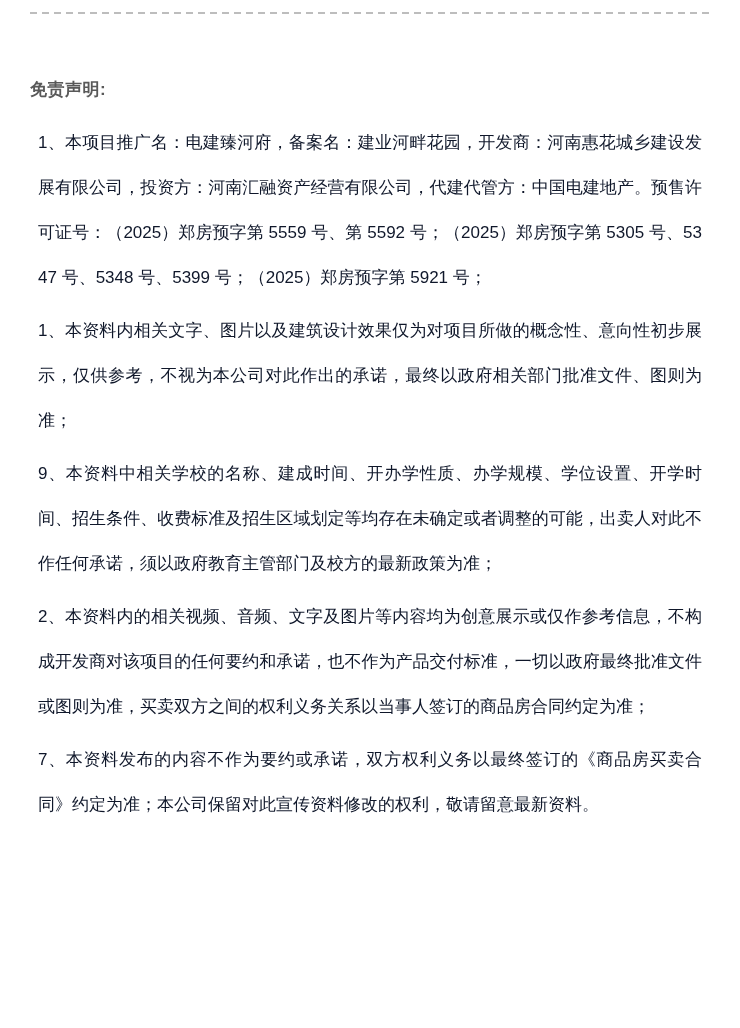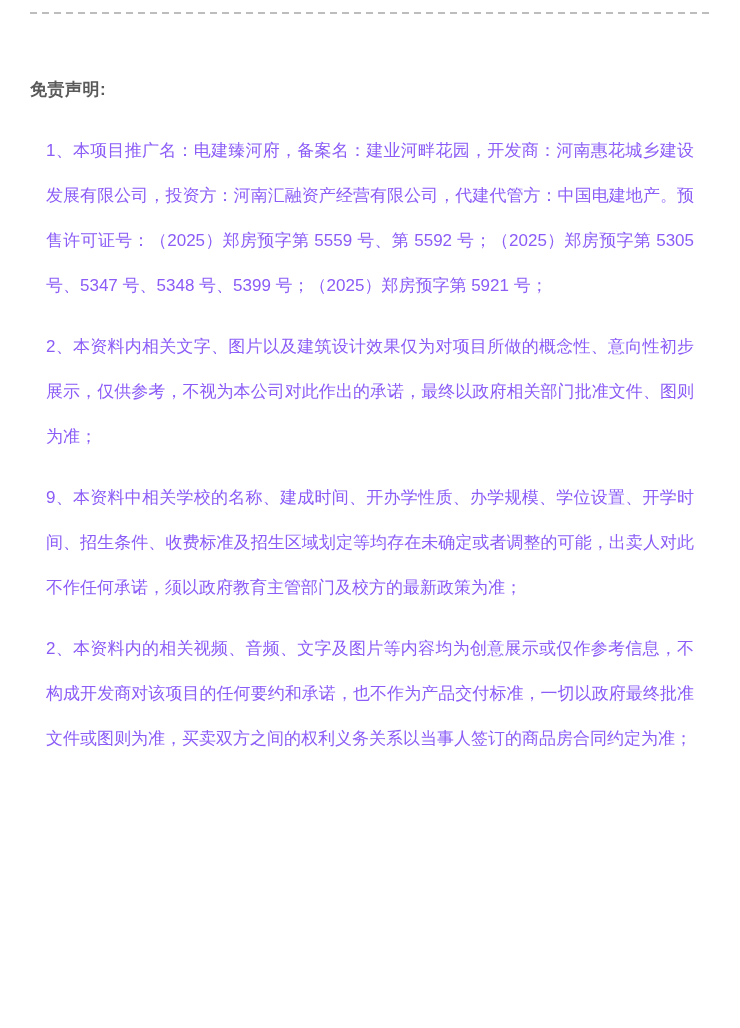--- a/index.html
+++ b/index.html
@@ -31,36 +31,37 @@
   }
   .disclaimer-title {
     margin: 53px 0 0 0;
     font-size: 17px;
     line-height: 45px;
     font-weight: bold;
     color: #595959;
     letter-spacing: 0.5px;
   }
   .disclaimer-body p {
-    margin: 16px;
+    margin: 8px;
     font-size: 17px;
     line-height: 45px;
-    color: #8b5cf6;
+    color: #0f172a;
     text-align: justify;
     text-justify: inter-ideograph;
     word-break: break-all;
   }
 </style>
 </head>
 <body>
 
 <div class="page">
   <div class="dashed-divider"></div>
 
   <h2 class="disclaimer-title">免责声明:</h2>
 
   <div class="disclaimer-body">
     <p>1、本项目推广名：电建臻河府，备案名：建业河畔花园，开发商：河南惠花城乡建设发展有限公司，投资方：河南汇融资产经营有限公司，代建代管方：中国电建地产。预售许可证号：（2025）郑房预字第 5559 号、第 5592 号；（2025）郑房预字第 5305 号、5347 号、5348 号、5399 号；（2025）郑房预字第 5921 号；</p>
-    <p>2、本资料内相关文字、图片以及建筑设计效果仅为对项目所做的概念性、意向性初步展示，仅供参考，不视为本公司对此作出的承诺，最终以政府相关部门批准文件、图则为准；</p>
+    <p>1、本资料内相关文字、图片以及建筑设计效果仅为对项目所做的概念性、意向性初步展示，仅供参考，不视为本公司对此作出的承诺，最终以政府相关部门批准文件、图则为准；</p>
     <p>9、本资料中相关学校的名称、建成时间、开办学性质、办学规模、学位设置、开学时间、招生条件、收费标准及招生区域划定等均存在未确定或者调整的可能，出卖人对此不作任何承诺，须以政府教育主管部门及校方的最新政策为准；</p>
     <p>2、本资料内的相关视频、音频、文字及图片等内容均为创意展示或仅作参考信息，不构成开发商对该项目的任何要约和承诺，也不作为产品交付标准，一切以政府最终批准文件或图则为准，买卖双方之间的权利义务关系以当事人签订的商品房合同约定为准；</p>
+    <p>7、本资料发布的内容不作为要约或承诺，双方权利义务以最终签订的《商品房买卖合同》约定为准；本公司保留对此宣传资料修改的权利，敬请留意最新资料。</p>
   </div>
 </div>
 
 </body></html>

